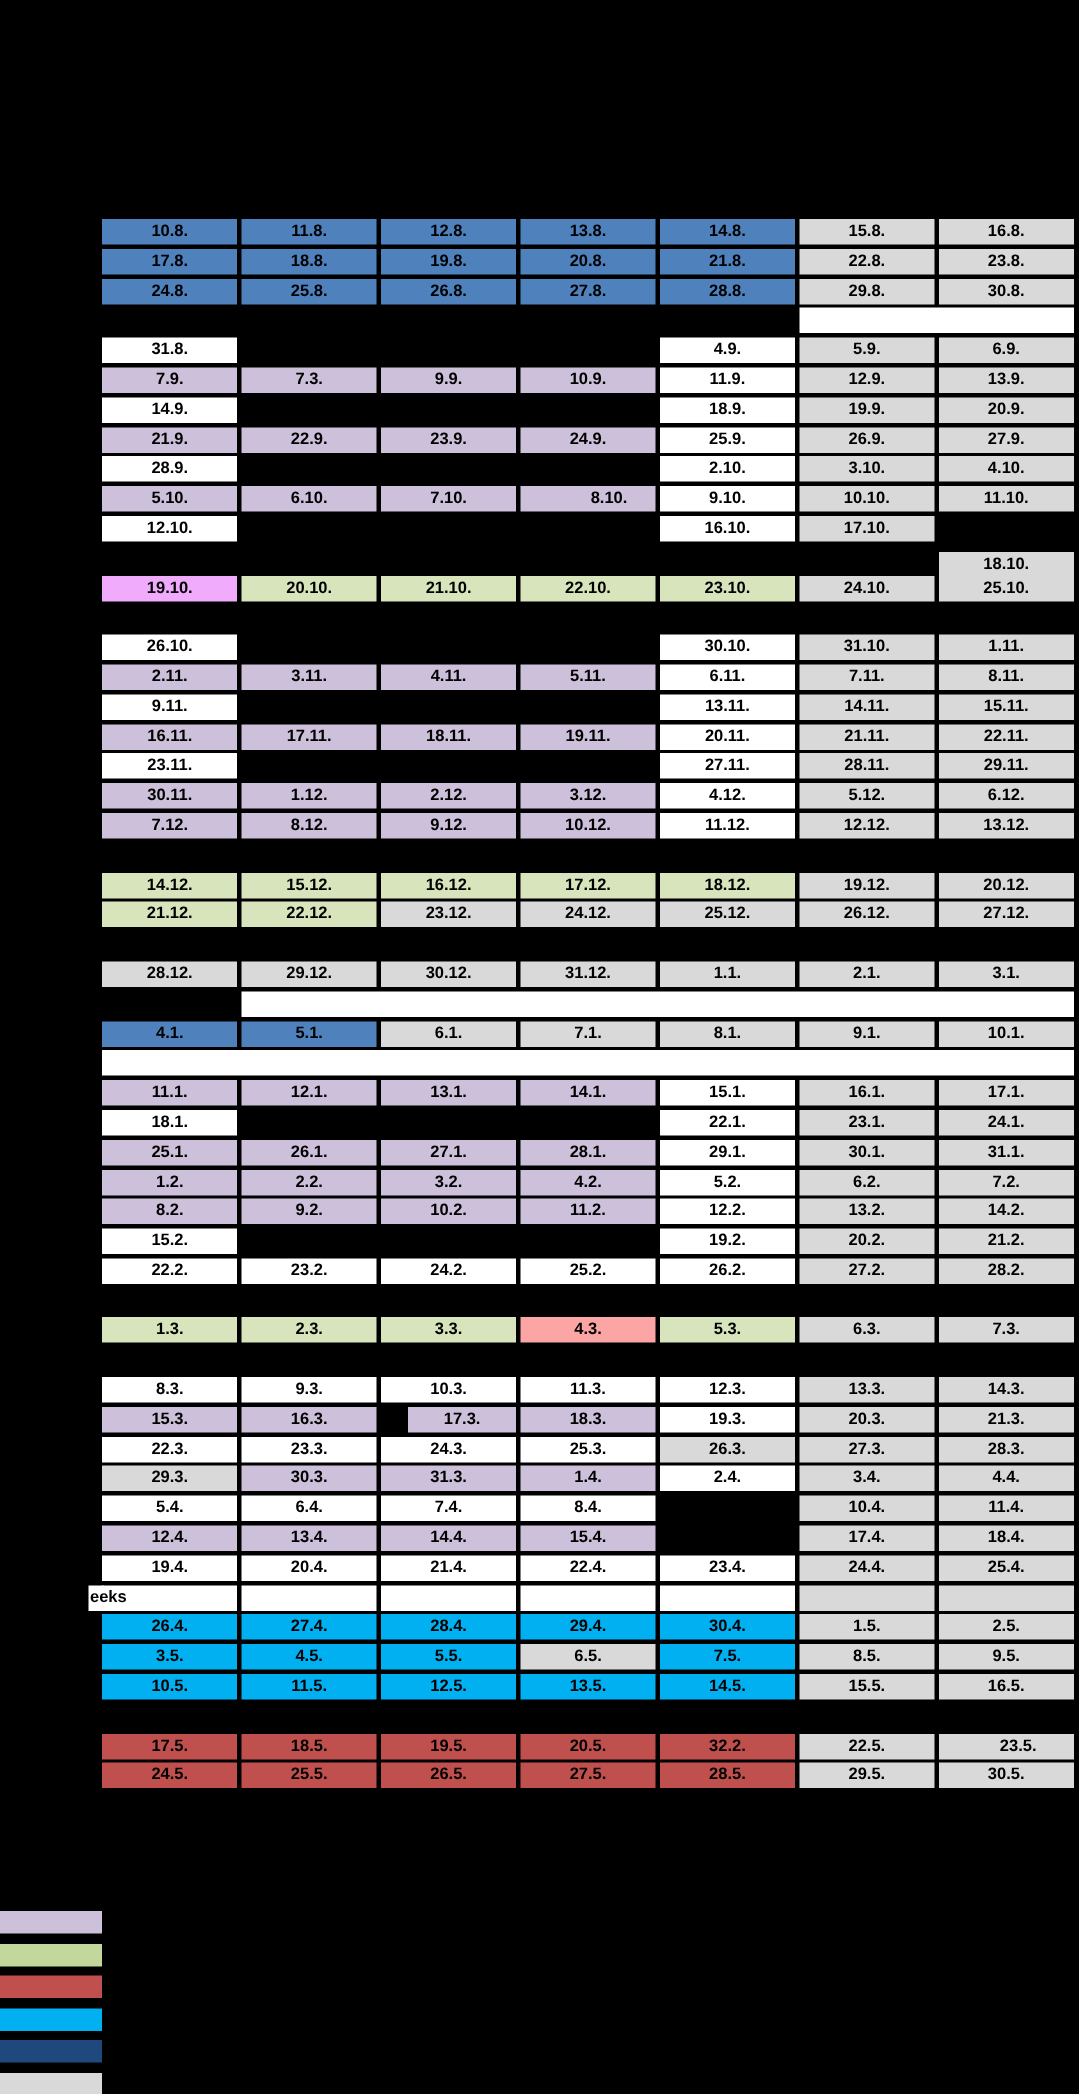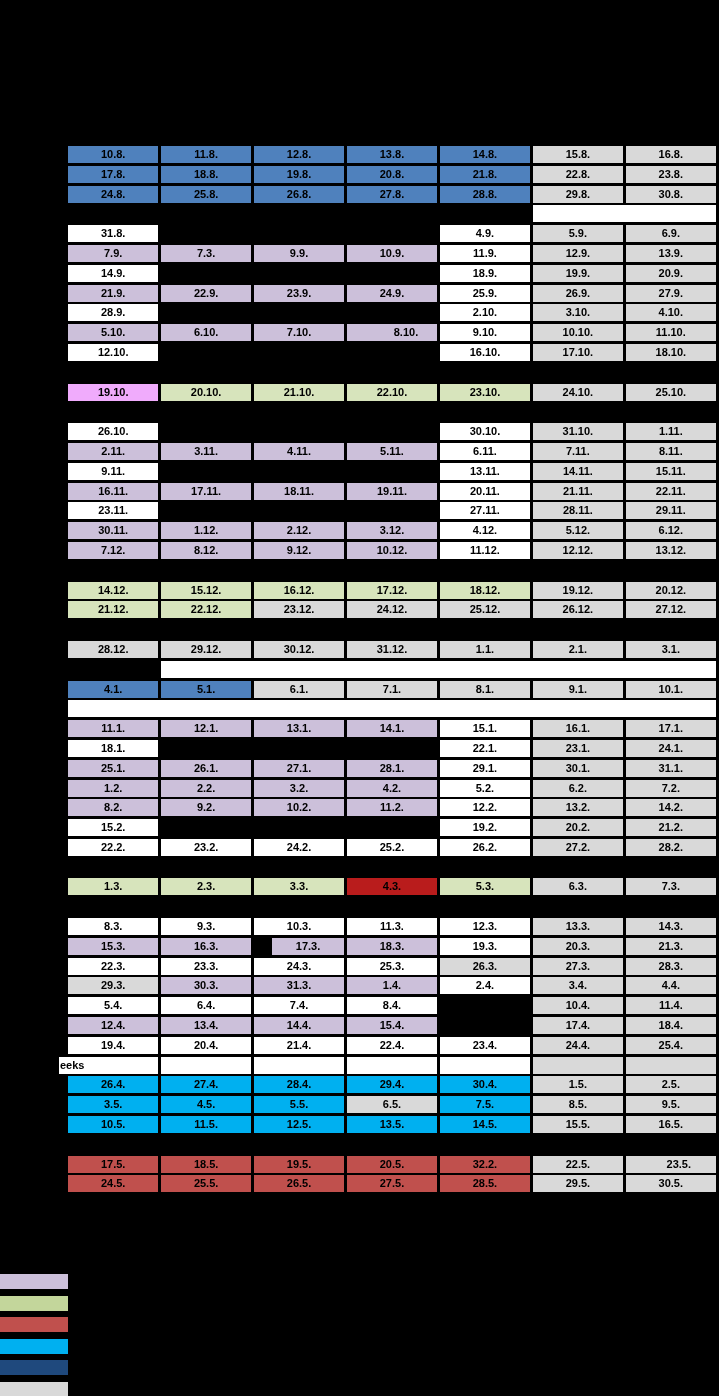--- a/index.html
+++ b/index.html
@@ -111,21 +111,21 @@
         <div class="cell" style="background: rgb(217, 217, 217);">10.10.</div>
         <div class="cell" style="background: rgb(217, 217, 217);">11.10.</div>
       </div>
       <div class="row">
         <div class="cell" style="background: rgb(255, 255, 255);">12.10.</div>
         <div class="cell" style="background: rgb(0, 0, 0);"></div>
         <div class="cell" style="background: rgb(0, 0, 0);"></div>
         <div class="cell" style="background: rgb(0, 0, 0);"></div>
         <div class="cell" style="background: rgb(255, 255, 255);">16.10.</div>
         <div class="cell" style="background: rgb(217, 217, 217);">17.10.</div>
-        <div class="cell" style="background: rgb(217, 217, 217);">18.10.</div>
+        <div class="cell" style="background: rgb(217, 217, 217); margin-top: 24px;">18.10.</div>
       </div>
       <div class="row gap"></div>
       <div class="row">
         <div class="cell" style="background: #f0abfc;">19.10.</div>
         <div class="cell" style="background: rgb(215, 228, 188);">20.10.</div>
         <div class="cell" style="background: rgb(215, 228, 188);">21.10.</div>
         <div class="cell" style="background: rgb(215, 228, 188);">22.10.</div>
         <div class="cell" style="background: rgb(215, 228, 188);">23.10.</div>
         <div class="cell" style="background: rgb(217, 217, 217);">24.10.</div>
         <div class="cell" style="background: rgb(217, 217, 217);">25.10.</div>
@@ -300,21 +300,21 @@
         <div class="cell" style="background: rgb(255, 255, 255);">25.2.</div>
         <div class="cell" style="background: rgb(255, 255, 255);">26.2.</div>
         <div class="cell" style="background: rgb(217, 217, 217);">27.2.</div>
         <div class="cell" style="background: rgb(217, 217, 217);">28.2.</div>
       </div>
       <div class="row gap"></div>
       <div class="row">
         <div class="cell" style="background: rgb(215, 228, 188);">1.3.</div>
         <div class="cell" style="background: rgb(215, 228, 188);">2.3.</div>
         <div class="cell" style="background: rgb(215, 228, 188);">3.3.</div>
-        <div class="cell" style="background: #b91c1c;">4.3.</div>
+        <div class="cell" style="background: #fca5a5;">4.3.</div>
         <div class="cell" style="background: rgb(215, 228, 188);">5.3.</div>
         <div class="cell" style="background: rgb(217, 217, 217);">6.3.</div>
         <div class="cell" style="background: rgb(217, 217, 217);">7.3.</div>
       </div>
       <div class="row gap"></div>
       <div class="row">
         <div class="cell" style="background: rgb(255, 255, 255);">8.3.</div>
         <div class="cell" style="background: rgb(255, 255, 255);">9.3.</div>
         <div class="cell" style="background: rgb(255, 255, 255);">10.3.</div>
         <div class="cell" style="background: rgb(255, 255, 255);">11.3.</div>

